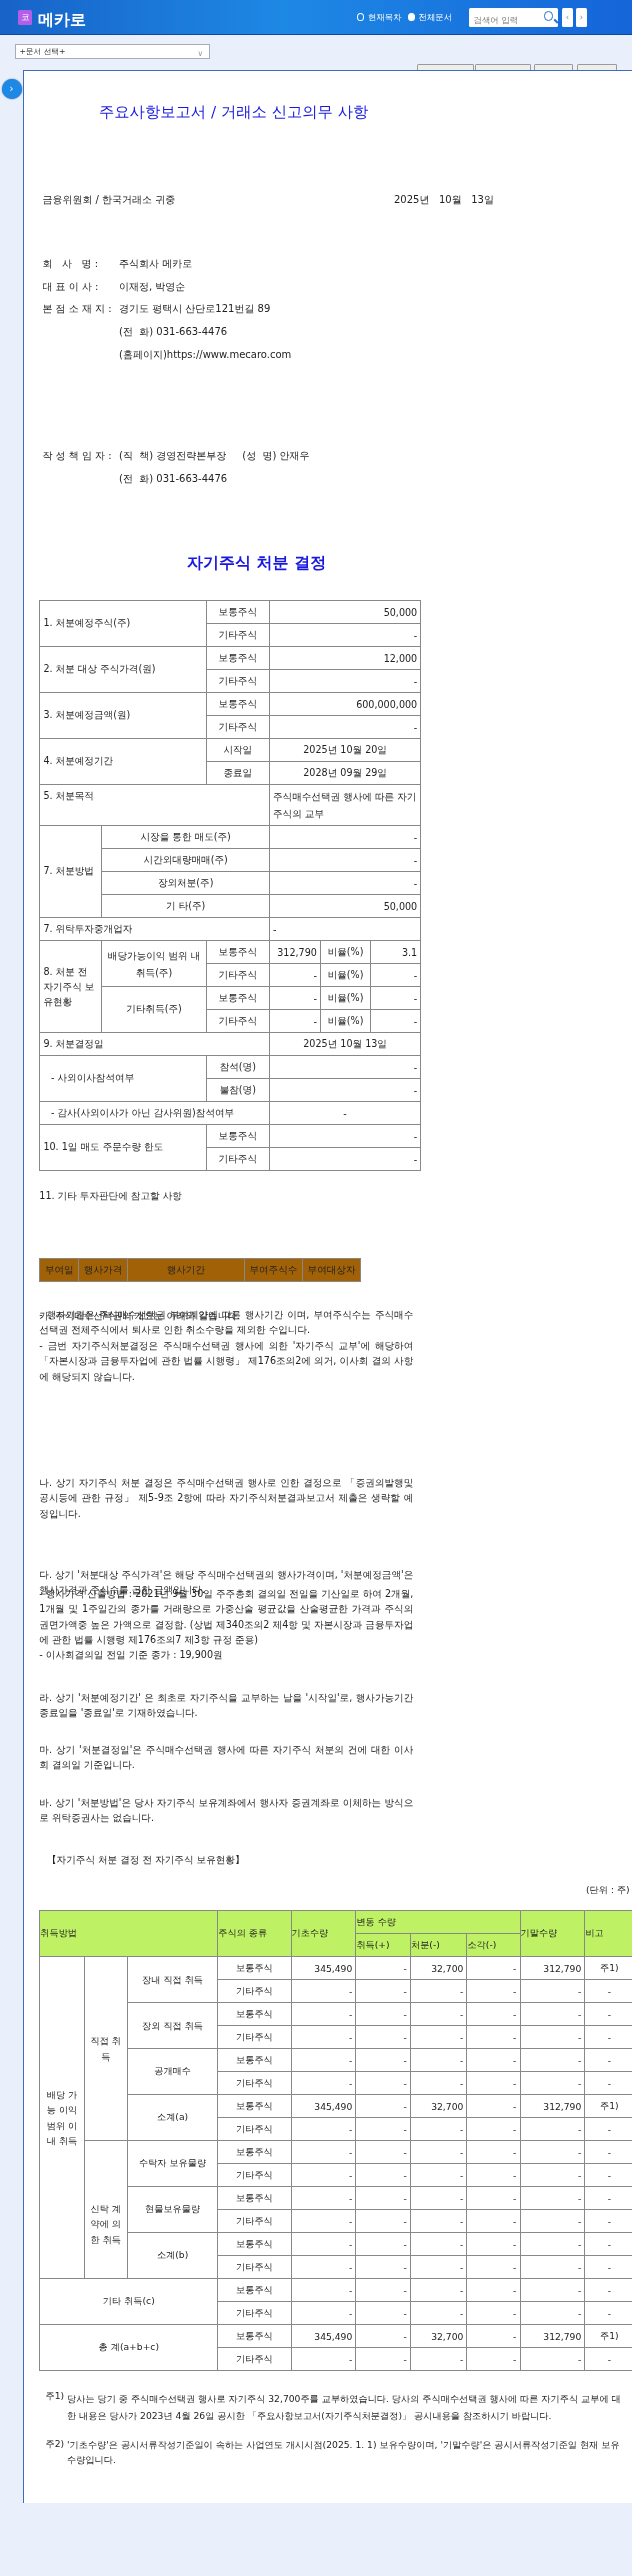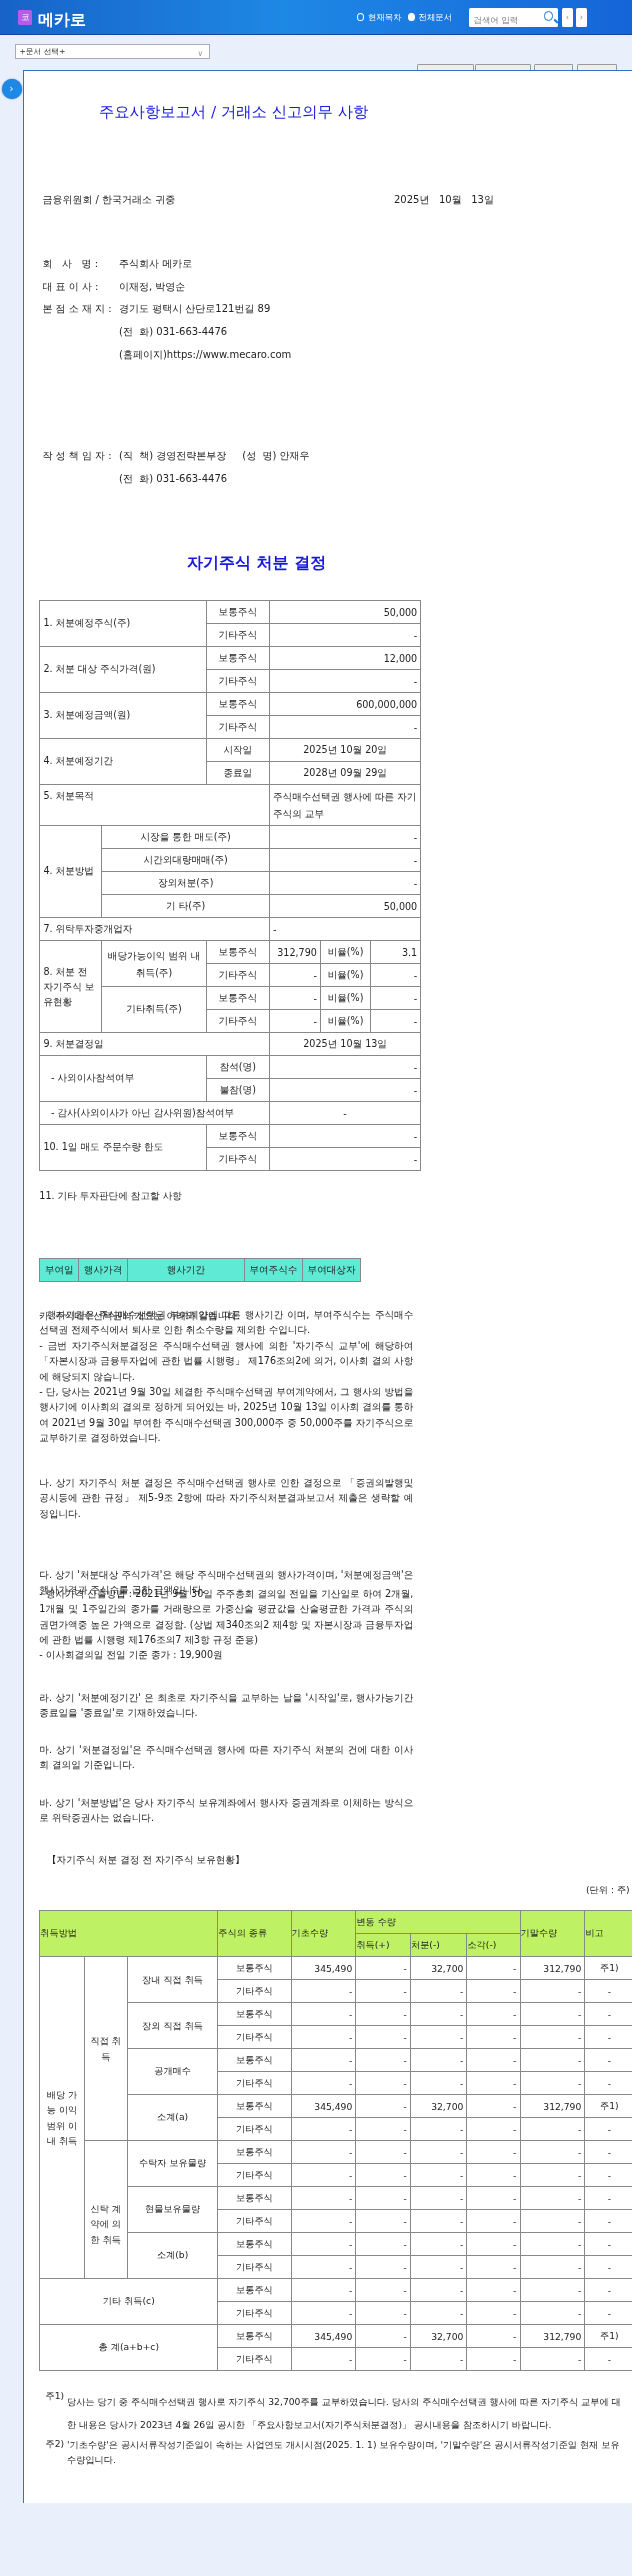--- a/index.html
+++ b/index.html
@@ -25,21 +25,21 @@
   .title1 { left: 75px; top: 31px; font-size: 15.3px; color: #1818e0; font-family: "DejaVu Serif", serif; }
   .t13 { font-size: 10px; line-height: 12.3px; }
   .title2 { left: 163px; top: 482px; font-size: 16px; color: #1818e0; font-family: "DejaVu Serif", serif; font-weight: bold; }
   table { border-collapse: collapse; font-size: 9.6px; }
   td, th { border: 0.8px solid #888; font-weight: normal; }
   .t1 { position: absolute; left: 15.3px; top: 529px; width: 382px; border: 1.2px solid #222; }
   .t1 td { height: 23px; padding: 0 3.1px; }
   .c { text-align: center; } .r { text-align: right; }
   .p { position: absolute; left: 15.3px; width: 374px; font-size: 9.6px; line-height: 15.3px; text-align: justify; }
   .t2 { position: absolute; left: 15.3px; top: 1257px; border: 1.2px solid #222; }
-  .t2 th { background: #5eead4; height: 23px; padding: 0 4.6px; }
+  .t2 th { background: #a16207; height: 23px; padding: 0 4.6px; }
   .t2 td { height: 23px; padding: 0 4.6px; text-align: center; }
   .t3 { position: absolute; left: 15.3px; top: 1913px; width: 595px; border: 1.2px solid #222; font-size: 9.2px; }
   .t3 th { background: #bef264; text-align: left; }
   .t3 td { height: 23px; padding: 0 3.1px; }
 </style>
 </head>
 <body>
 
 <div class="topbar">
   <div class="logo">코</div>
@@ -139,21 +139,21 @@
         </tr>
     <tr>
           <td class="c">종료일</td>
           <td class="c" colspan="3">2028년 09월 29일</td>
         </tr>
     <tr>
           <td colspan="3" style="vertical-align:top;height:41px;padding-top:4.6px">5. 처분목적</td>
           <td colspan="3" style="line-height:17px">주식매수선택권 행사에 따른 자기주식의 교부</td>
         </tr>
     <tr>
-          <td rowspan="4">4. 처분방법</td>
+          <td rowspan="4">7. 처분방법</td>
           <td class="c" colspan="2">시장을 통한 매도(주)</td>
           <td class="r" colspan="3">-</td>
         </tr>
     <tr>
           <td class="c" colspan="2">시간외대량매매(주)</td>
           <td class="r" colspan="3">-</td>
         </tr>
     <tr>
           <td class="c" colspan="2">장외처분(주)</td>
           <td class="r" colspan="3">-</td>
@@ -232,21 +232,20 @@
       <th>행사가격</th>
       <th style="width:117px">행사기간</th>
       <th>부여주식수</th>
       <th>부여대상자</th>
     </tr>
   </tbody>
     </table>
 
   <div class="p" style="top:1236px">- 행사기간은 주식매수선택권 부여계약에 따른 행사기간 이며, 부여주식수는 주식매수선택권 전체주식에서 퇴사로 인한 취소수량을 제외한 수입니다.</div>
   <div class="p" style="top:1267px">- 금번 자기주식처분결정은 주식매수선택권 행사에 의한 '자기주식 교부'에 해당하여 「자본시장과 금융투자업에 관한 법률 시행령」 제176조의2에 의거, 이사회 결의 사항에 해당되지 않습니다.</div>
-  <div class="p" style="top:1313px">- 단, 당사는 2021년 9월 30일 체결한 주식매수선택권 부여계약에서, 그 행사의 방법을 행사기에 이사회의 결의로 정하게 되어있는 바, 2025년 10월 13일 이사회 결의를 통하여 2021년 9월 30일 부여한 주식매수선택권 300,000주 중 50,000주를 자기주식으로 교부하기로 결정하였습니다.</div>
   <div class="p" style="top:1404px">나. 상기 자기주식 처분 결정은 주식매수선택권 행사로 인한 결정으로 「증권의발행및공시등에 관한 규정」 제5-9조 2항에 따라 자기주식처분결과보고서 제출은 생략할 예정입니다.</div>
   <div class="p" style="top:1496px">다. 상기 '처분대상 주식가격'은 해당 주식매수선택권의 행사가격이며, '처분예정금액'은 행사가격과 주식수를 곱한 금액입니다.</div>
   <div class="p" style="top:1515px">- 행사가격 산출방법 : 2021년 9월 30일 주주총회 결의일 전일을 기산일로 하여 2개월, 1개월 및 1주일간의 종가를 거래량으로 가중산술 평균값을 산술평균한 가격과 주식의 권면가액중 높은 가액으로 결정함. (상법 제340조의2 제4항 및 자본시장과 금융투자업에 관한 법률 시행령 제176조의7 제3항 규정 준용)</div>
   <div class="p" style="top:1576px">- 이사회결의일 전일 기준 종가 : 19,900원</div>
   <div class="p" style="top:1619px">라. 상기 '처분예정기간' 은 최초로 자기주식을 교부하는 날을 '시작일'로, 행사가능기간 종료일을 '종료일'로 기재하였습니다.</div>
   <div class="p" style="top:1724px">바. 상기 '처분방법'은 당사 자기주식 보유계좌에서 행사자 증권계좌로 이체하는 방식으로 위탁증권사는 없습니다.</div>
   <div class="p" style="top:1671px">마. 상기 '처분결정일'은 주식매수선택권 행사에 따른 자기주식 처분의 건에 대한 이사회 결의일 기준입니다.</div>
   <div class="p" style="top:1781px;left:23px">【자기주식 처분 결정 전 자기주식 보유현황】</div>
   <div class="abs" style="top:1813px;left:562px;font-size:9.2px">(단위 : 주)</div>
 
@@ -449,17 +448,17 @@
           <td class="r">-</td>
           <td class="r">-</td>
           <td class="r">-</td>
           <td class="r">-</td>
           <td class="c">-</td>
         </tr>
   </tbody>
     </table>
 
   <div class="abs" style="left:21.5px;top:2319px;font-size:9.2px">주1)</div>
-  <div class="abs" style="left:43px;top:2319px;width:555px;font-size:9.2px;line-height:23px">당사는 당기 중 주식매수선택권 행사로 자기주식 32,700주를 교부하였습니다. 당사의 주식매수선택권 행사에 따른 자기주식 교부에 대한 내용은 당사가 2023년 4월 26일 공시한 「주요사항보고서(자기주식처분결정)」 공시내용을 참조하시기 바랍니다.</div>
+  <div class="abs" style="left:43px;top:2319px;width:555px;font-size:9.2px;line-height:17px">당사는 당기 중 주식매수선택권 행사로 자기주식 32,700주를 교부하였습니다. 당사의 주식매수선택권 행사에 따른 자기주식 교부에 대한 내용은 당사가 2023년 4월 26일 공시한 「주요사항보고서(자기주식처분결정)」 공시내용을 참조하시기 바랍니다.</div>
   <div class="abs" style="left:21.5px;top:2367px;font-size:9.2px">주2)</div>
   <div class="abs" style="left:43px;top:2367px;width:555px;font-size:9.2px;line-height:14.6px">'기초수량'은 공시서류작성기준일이 속하는 사업연도 개시시점(2025. 1. 1) 보유수량이며, '기말수량'은 공시서류작성기준일 현재 보유수량입니다.</div>
 </div>
 
 
 </body></html>

